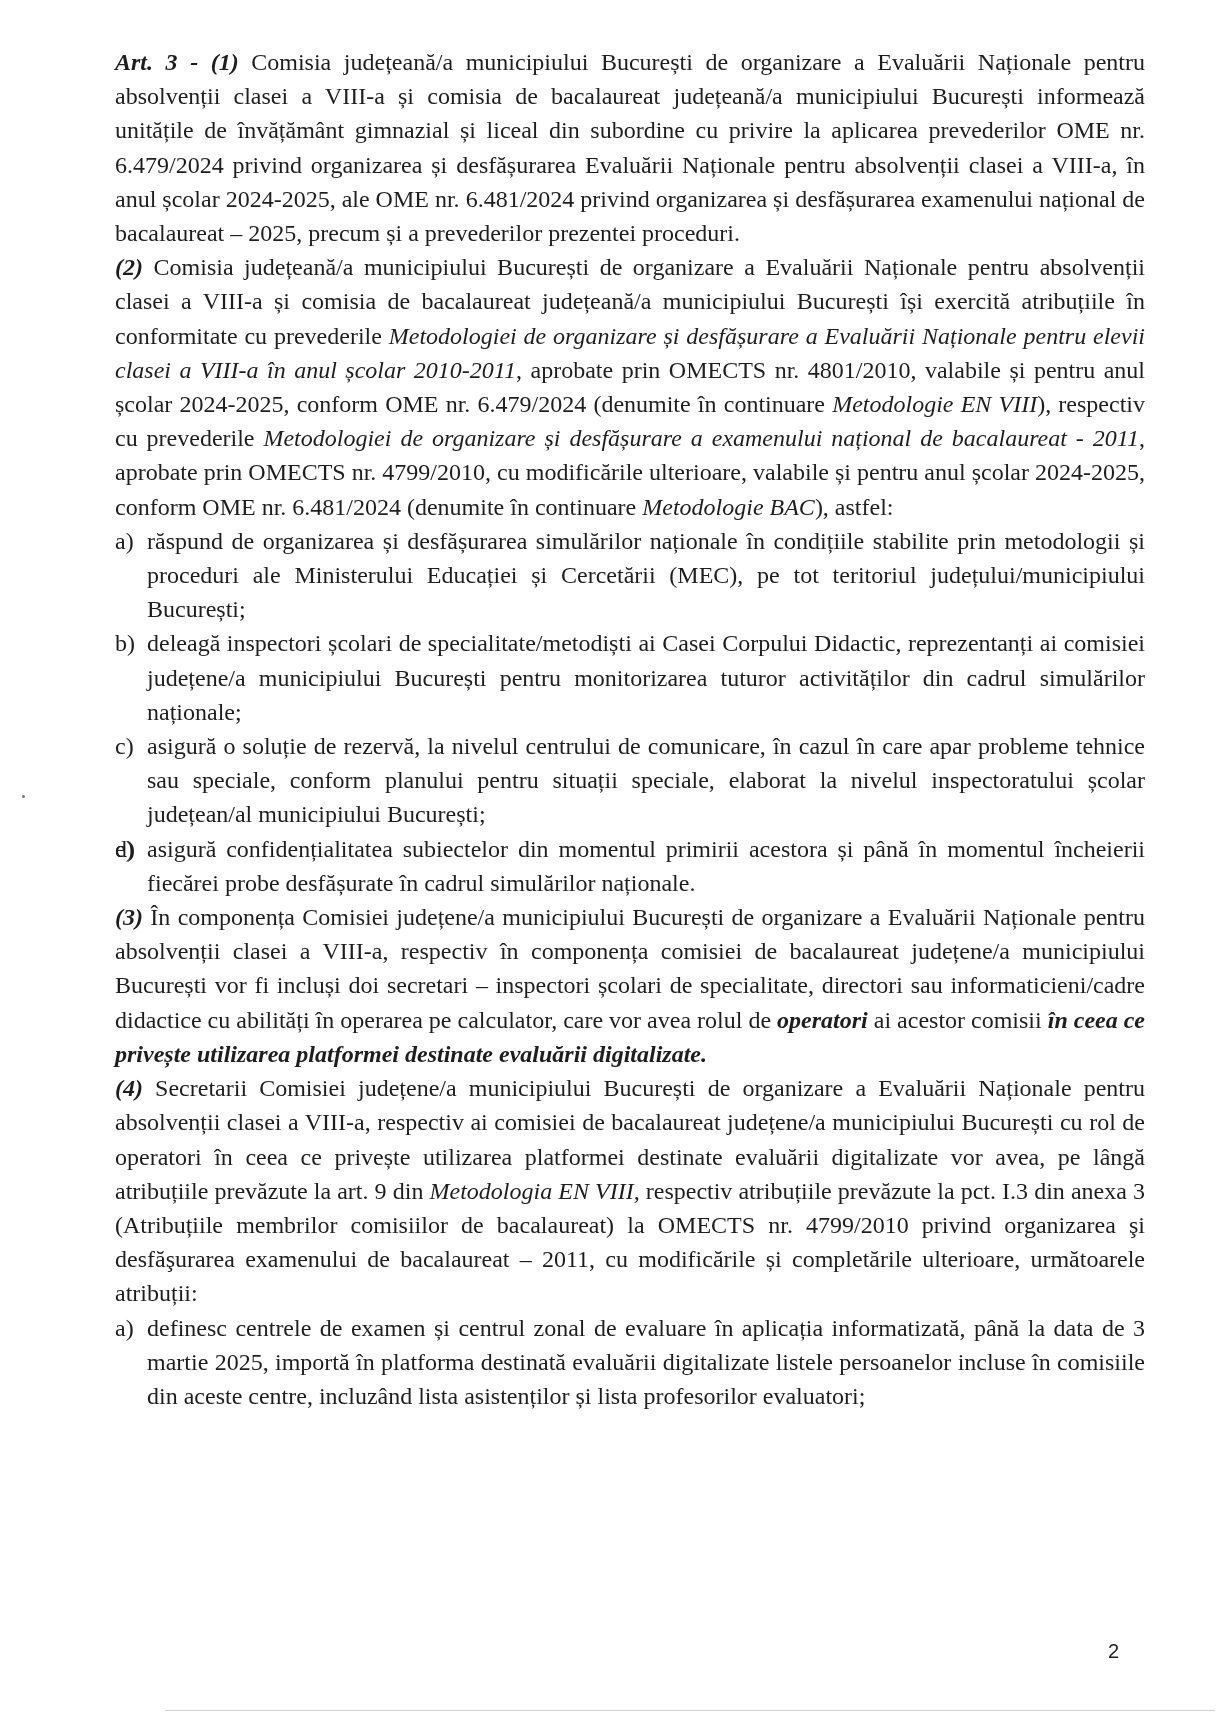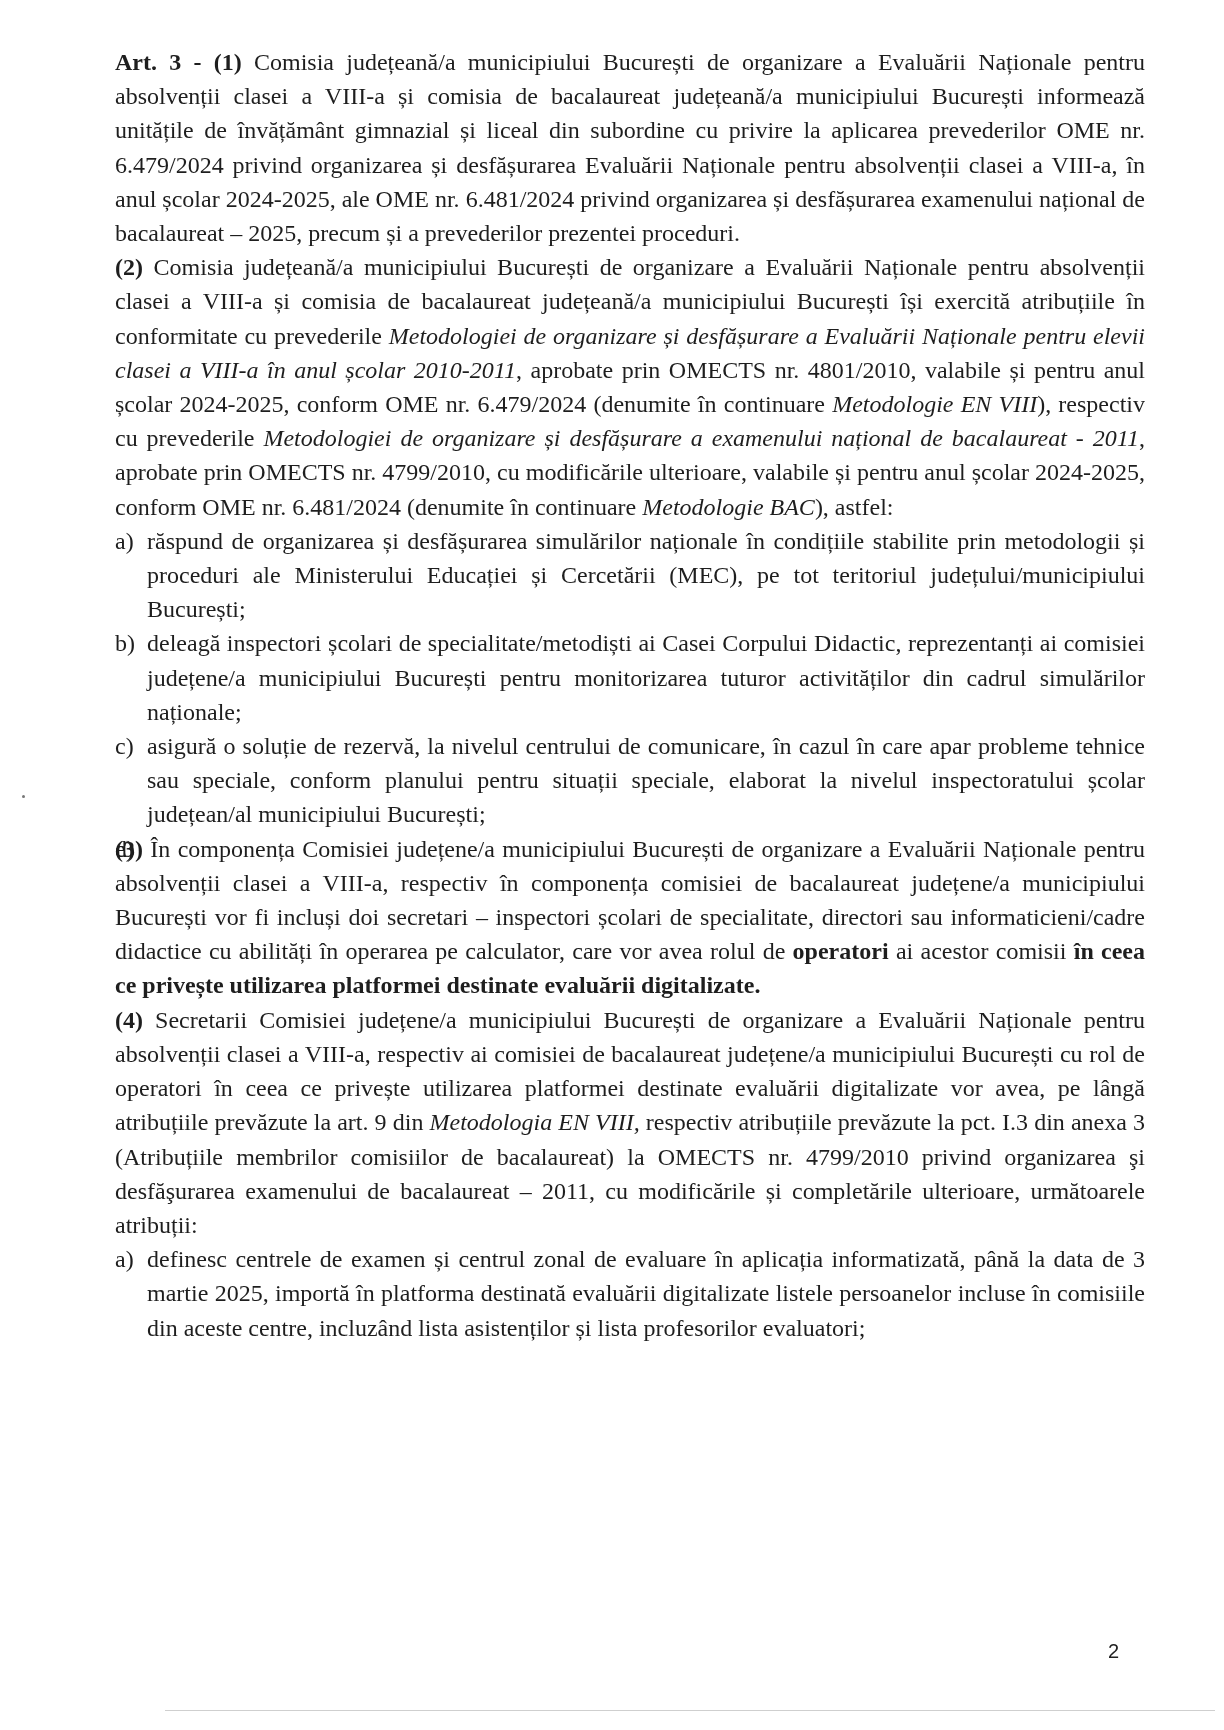--- a/index.html
+++ b/index.html
@@ -4,21 +4,21 @@
 <style>
   html, body { margin: 0; padding: 0; background: #ffffff; }
   body { width: 1224px; height: 1730px; position: relative; overflow: hidden; }
   .page {
     position: absolute; left: 115px; top: 45px; width: 1030px;
     font-family: "Liberation Serif", "DejaVu Serif", serif;
     font-size: 24px; line-height: 34.2px; color: #1e1e1e;
     text-align: justify;
   }
   .page p { margin: 0; }
-  .b { font-weight: bold; }
+  .b { font-weight: bold; font-style: italic; }
   .i { font-style: italic; }
   .item { position: relative; padding-left: 32px; margin: 0; }
   .item .lbl { position: absolute; left: 0; top: 0; }
   .pageno {
     position: absolute; left: 1108px; top: 1640px;
     font-family: "Liberation Sans", sans-serif; font-size: 20px; color: #222;
   }
   .footline {
     position: absolute; left: 165px; top: 1710px; width: 1050px; height: 1px;
     background: #cfcfcf;
@@ -35,21 +35,21 @@
   <p>
     <span class="b">Art. 3 - </span><span class="b">(1)</span><span> Comisia județeană/a municipiului București de organizare a Evaluării Naționale pentru absolvenții clasei a VIII-a și comisia de bacalaureat județeană/a municipiului București informează unitățile de învățământ gimnazial și liceal din subordine cu privire la aplicarea prevederilor OME nr. 6.479/2024 privind organizarea și desfășurarea Evaluării Naționale pentru absolvenții clasei a VIII-a, în anul școlar 2024-2025, ale OME nr. 6.481/2024 privind organizarea și desfășurarea examenului național de bacalaureat – 2025, precum și a prevederilor prezentei proceduri.</span>
   </p>
   <p>
     <span class="b">(2)</span><span> Comisia județeană/a municipiului București de organizare a Evaluării Naționale pentru absolvenții clasei a VIII-a și comisia de bacalaureat județeană/a municipiului București își exercită atribuțiile în conformitate cu prevederile </span><span class="i">Metodologiei de organizare și desfășurare a Evaluării Naționale pentru elevii clasei a VIII-a în anul școlar 2010-2011</span><span>, aprobate prin OMECTS nr. 4801/2010, valabile și pentru anul școlar 2024-2025, conform OME nr. 6.479/2024 (denumite în continuare </span><span class="i">Metodologie EN VIII</span><span>), respectiv cu prevederile </span><span class="i">Metodologiei de organizare și desfășurare a examenului național de bacalaureat - 2011</span><span>, aprobate prin OMECTS nr. 4799/2010, cu modificările ulterioare, valabile și pentru anul școlar 2024-2025, conform OME nr. 6.481/2024 (denumite în continuare </span><span class="i">Metodologie BAC</span><span>), astfel:</span>
   </p>
   <p class="item"><span class="lbl">a)</span><span>răspund de organizarea și desfășurarea simulărilor naționale în condițiile stabilite prin metodologii și proceduri ale Ministerului Educației și Cercetării (MEC), pe tot teritoriul județului/municipiului București;</span></p>
   <p class="item"><span class="lbl">b)</span><span>deleagă inspectori școlari de specialitate/metodiști ai Casei Corpului Didactic, reprezentanți ai comisiei județene/a municipiului București pentru monitorizarea tuturor activităților din cadrul simulărilor naționale;</span></p>
   <p class="item"><span class="lbl">c)</span><span>asigură o soluție de rezervă, la nivelul centrului de comunicare, în cazul în care apar probleme tehnice sau speciale, conform planului pentru situații speciale, elaborat la nivelul inspectoratului școlar județean/al municipiului București;</span></p>
   <p class="item"><span class="lbl">d)</span></p>
-  <p class="item"><span class="lbl">e)</span></p>
+  <p class="item"><span class="lbl">e)</span><span>asigură confidențialitatea subiectelor din momentul primirii acestora și până în momentul încheierii fiecărei probe desfășurate în cadrul simulărilor naționale.</span></p>
   <p>
     <span class="b">(3)</span><span> În componența Comisiei județene/a municipiului București de organizare a Evaluării Naționale pentru absolvenții clasei a VIII-a, respectiv în componența comisiei de bacalaureat județene/a municipiului București vor fi incluși doi secretari – inspectori școlari de specialitate, directori sau informaticieni/cadre didactice cu abilități în operarea pe calculator, care vor avea rolul de </span><span class="b">operatori</span><span> ai acestor comisii </span><span class="b">în ceea ce privește  utilizarea platformei destinate evaluării digitalizate.</span>
   </p>
   <p>
     <span class="b">(4)</span><span> Secretarii Comisiei județene/a municipiului București de organizare a Evaluării Naționale pentru absolvenții clasei a VIII-a, respectiv ai comisiei de bacalaureat județene/a municipiului București cu rol de operatori în ceea ce privește  utilizarea platformei destinate evaluării digitalizate vor avea, pe lângă atribuțiile prevăzute la art. 9 din </span><span class="i">Metodologia EN VIII,</span><span> respectiv atribuțiile prevăzute la pct. I.3 din anexa 3 (Atribuțiile membrilor comisiilor de bacalaureat) la OMECTS nr. 4799/2010 privind organizarea şi desfăşurarea examenului de bacalaureat – 2011, cu modificările și completările ulterioare, următoarele atribuții:</span>
   </p>
   <p class="item"><span class="lbl">a)</span><span>definesc centrele de examen și centrul zonal de evaluare în aplicația informatizată, până la data de 3 martie 2025, importă în platforma destinată evaluării digitalizate listele persoanelor incluse în comisiile din aceste centre, incluzând lista asistenților și lista profesorilor evaluatori;</span></p>
 </div>
 
 <div class="margin-dot"></div>

